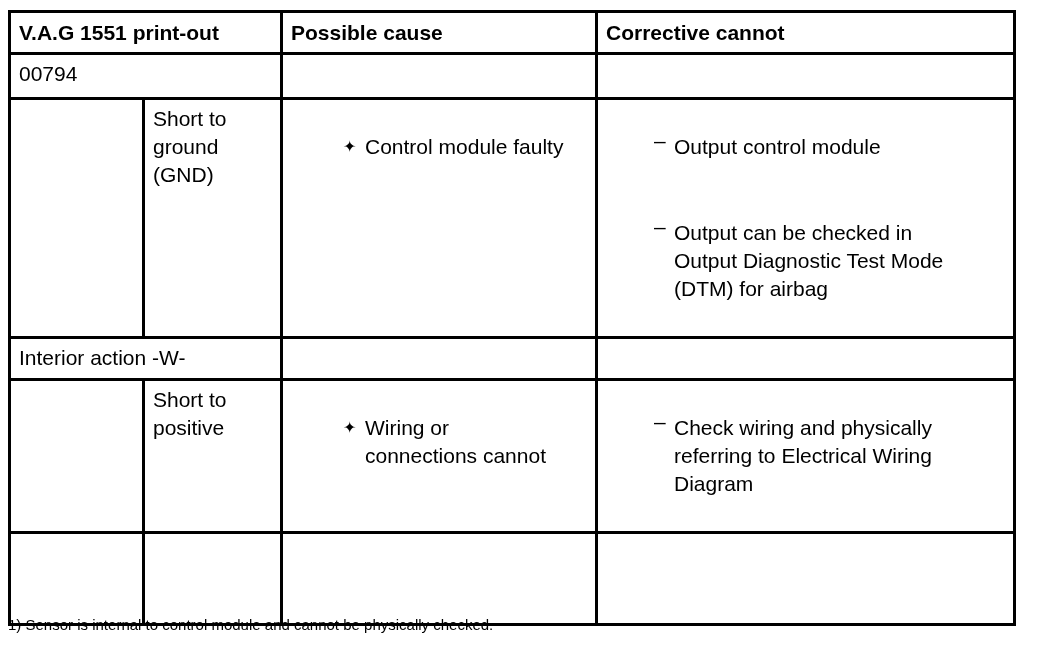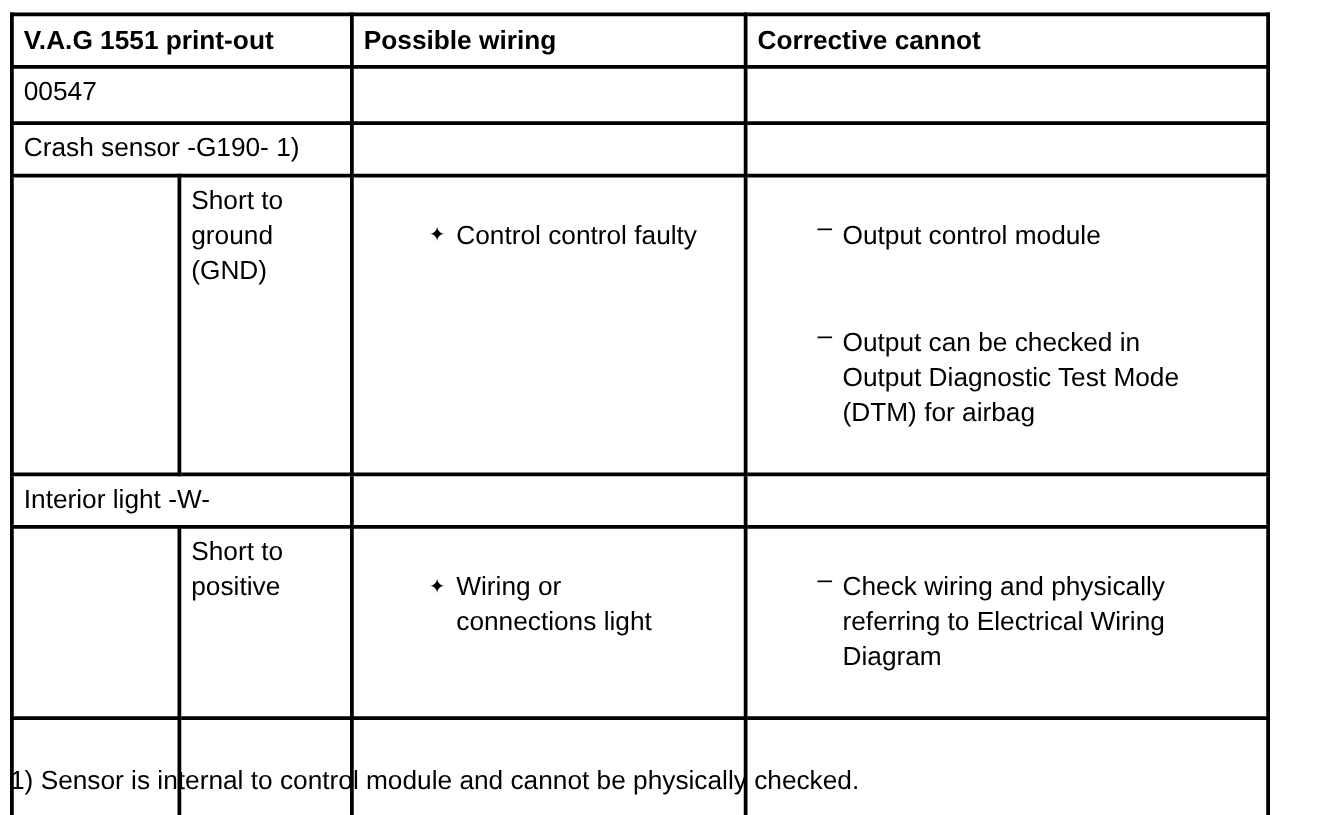--- a/index.html
+++ b/index.html
@@ -66,94 +66,89 @@
     flex: none;
     width: 20px;
     line-height: 28px;
     transform: translateY(-6px);
   }
   .action-item .action-text { flex: 1; white-space: pre-line; }
 
   .footnote {
     position: absolute;
     left: 8px; top: 611px;
-    font-size: 21px;
+    font-size: 15px;
     line-height: 28px;
     white-space: nowrap;
   }
 </style>
 </head>
 <body>
 
 <div class="sheet">
 
   <table class="dtc">
     <colgroup>
       <col style="width:134px">
       <col style="width:138px">
       <col style="width:315px">
       <col style="width:418px">
     </colgroup>
 
     <tbody>
         <tr class="r-header">
       <th colspan="2">V.A.G 1551 print-out</th>
-      <th>Possible wiring</th>
+      <th>Possible cause</th>
       <th>Corrective cannot</th>
     </tr>
 
     <tr class="r-code1">
-      <td colspan="2">00547</td>
-      <td></td>
-      <td></td>
-    </tr>
-    <tr class="r-name1">
-      <td colspan="2">Crash sensor -G190- 1)</td>
+      <td colspan="2">00794</td>
       <td></td>
       <td></td>
     </tr>
     <tr class="r-fault1">
       <td></td>
       <td>Short to
 ground
 (GND)</td>
       <td>
         <div class="cause-item">
           <span class="bullet">✦</span>
-          <span class="cause-text">Control control faulty</span>
+          <span class="cause-text">Control module faulty</span>
         </div>
       </td>
       <td>
         <div class="action-item">
           <span class="dash">–</span>
           <span class="action-text">Output control module</span>
         </div>
         <div class="action-item spaced">
           <span class="dash">–</span>
           <span class="action-text">Output can be checked in
 Output Diagnostic Test Mode
 (DTM) for airbag</span>
         </div>
       </td>
     </tr>
 
     <tr class="r-name2">
-      <td colspan="2">Interior light -W-</td>
+      <td colspan="2">Interior action -W-</td>
       <td></td>
       <td></td>
     </tr>
     <tr class="r-fault2">
       <td></td>
       <td>Short to
 positive</td>
       <td>
         <div class="cause-item">
           <span class="bullet">✦</span>
           <span class="cause-text">Wiring or
-connections light</span>
+connections cannot</span>
         </div>
       </td>
       <td>
         <div class="action-item">
           <span class="dash">–</span>
           <span class="action-text">Check wiring and physically
 referring to Electrical Wiring
 Diagram</span>
         </div>
       </td>

